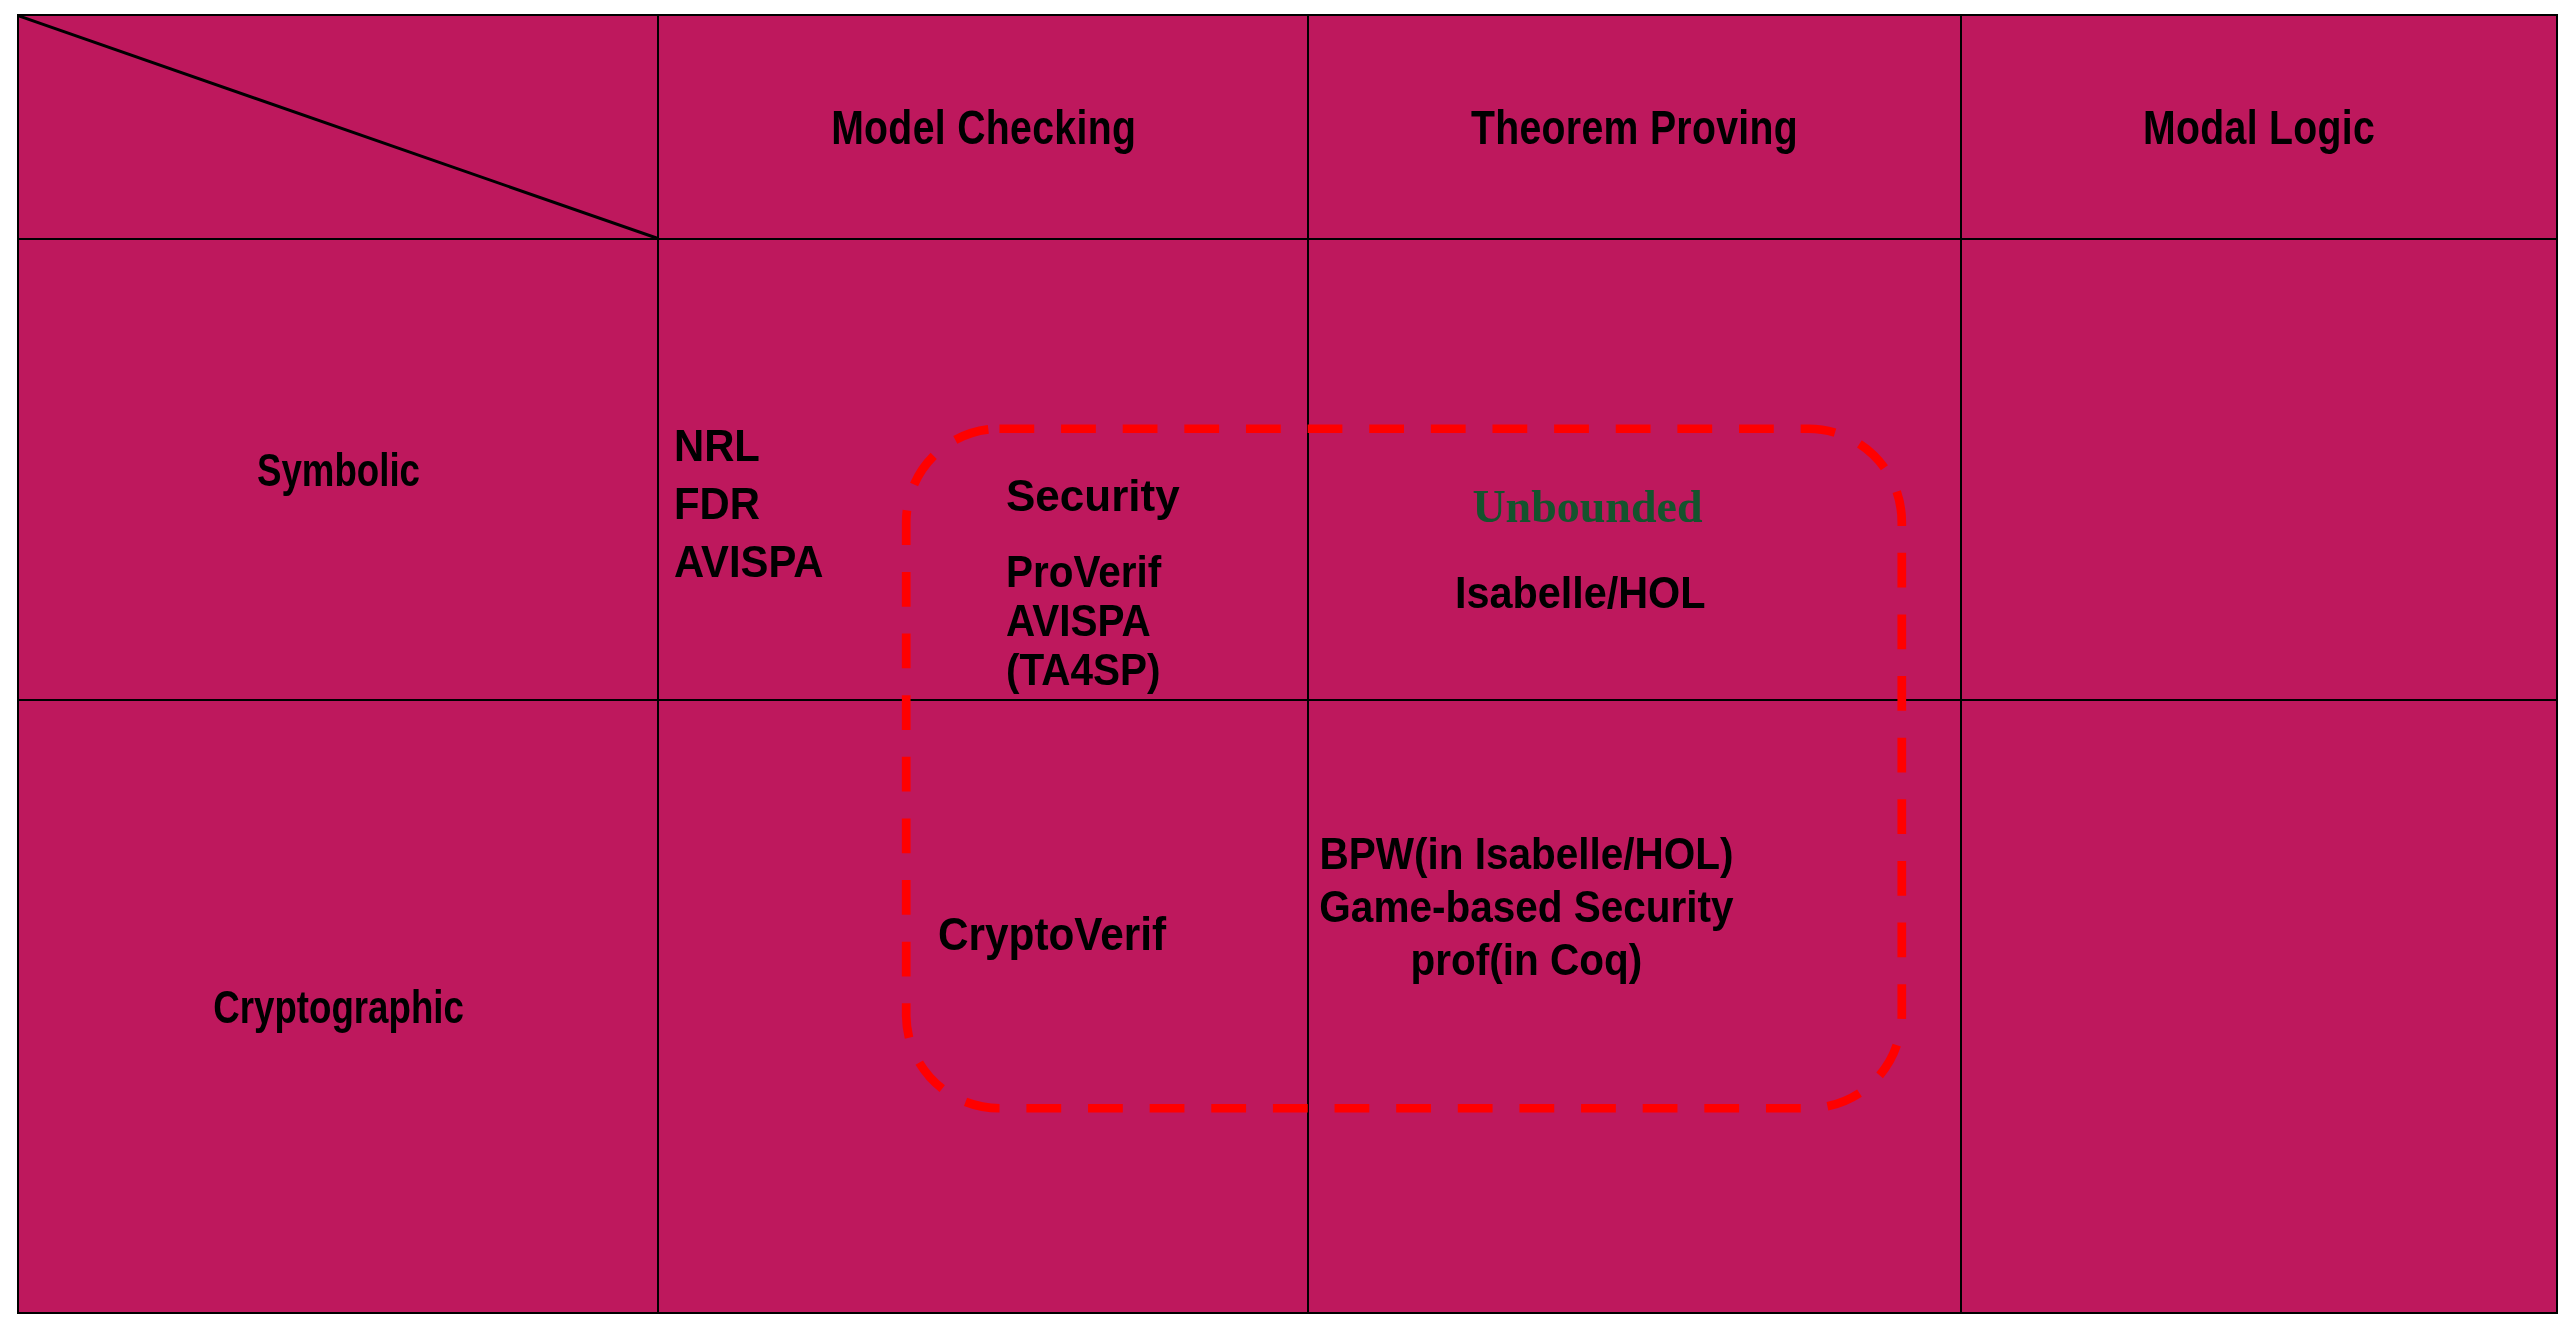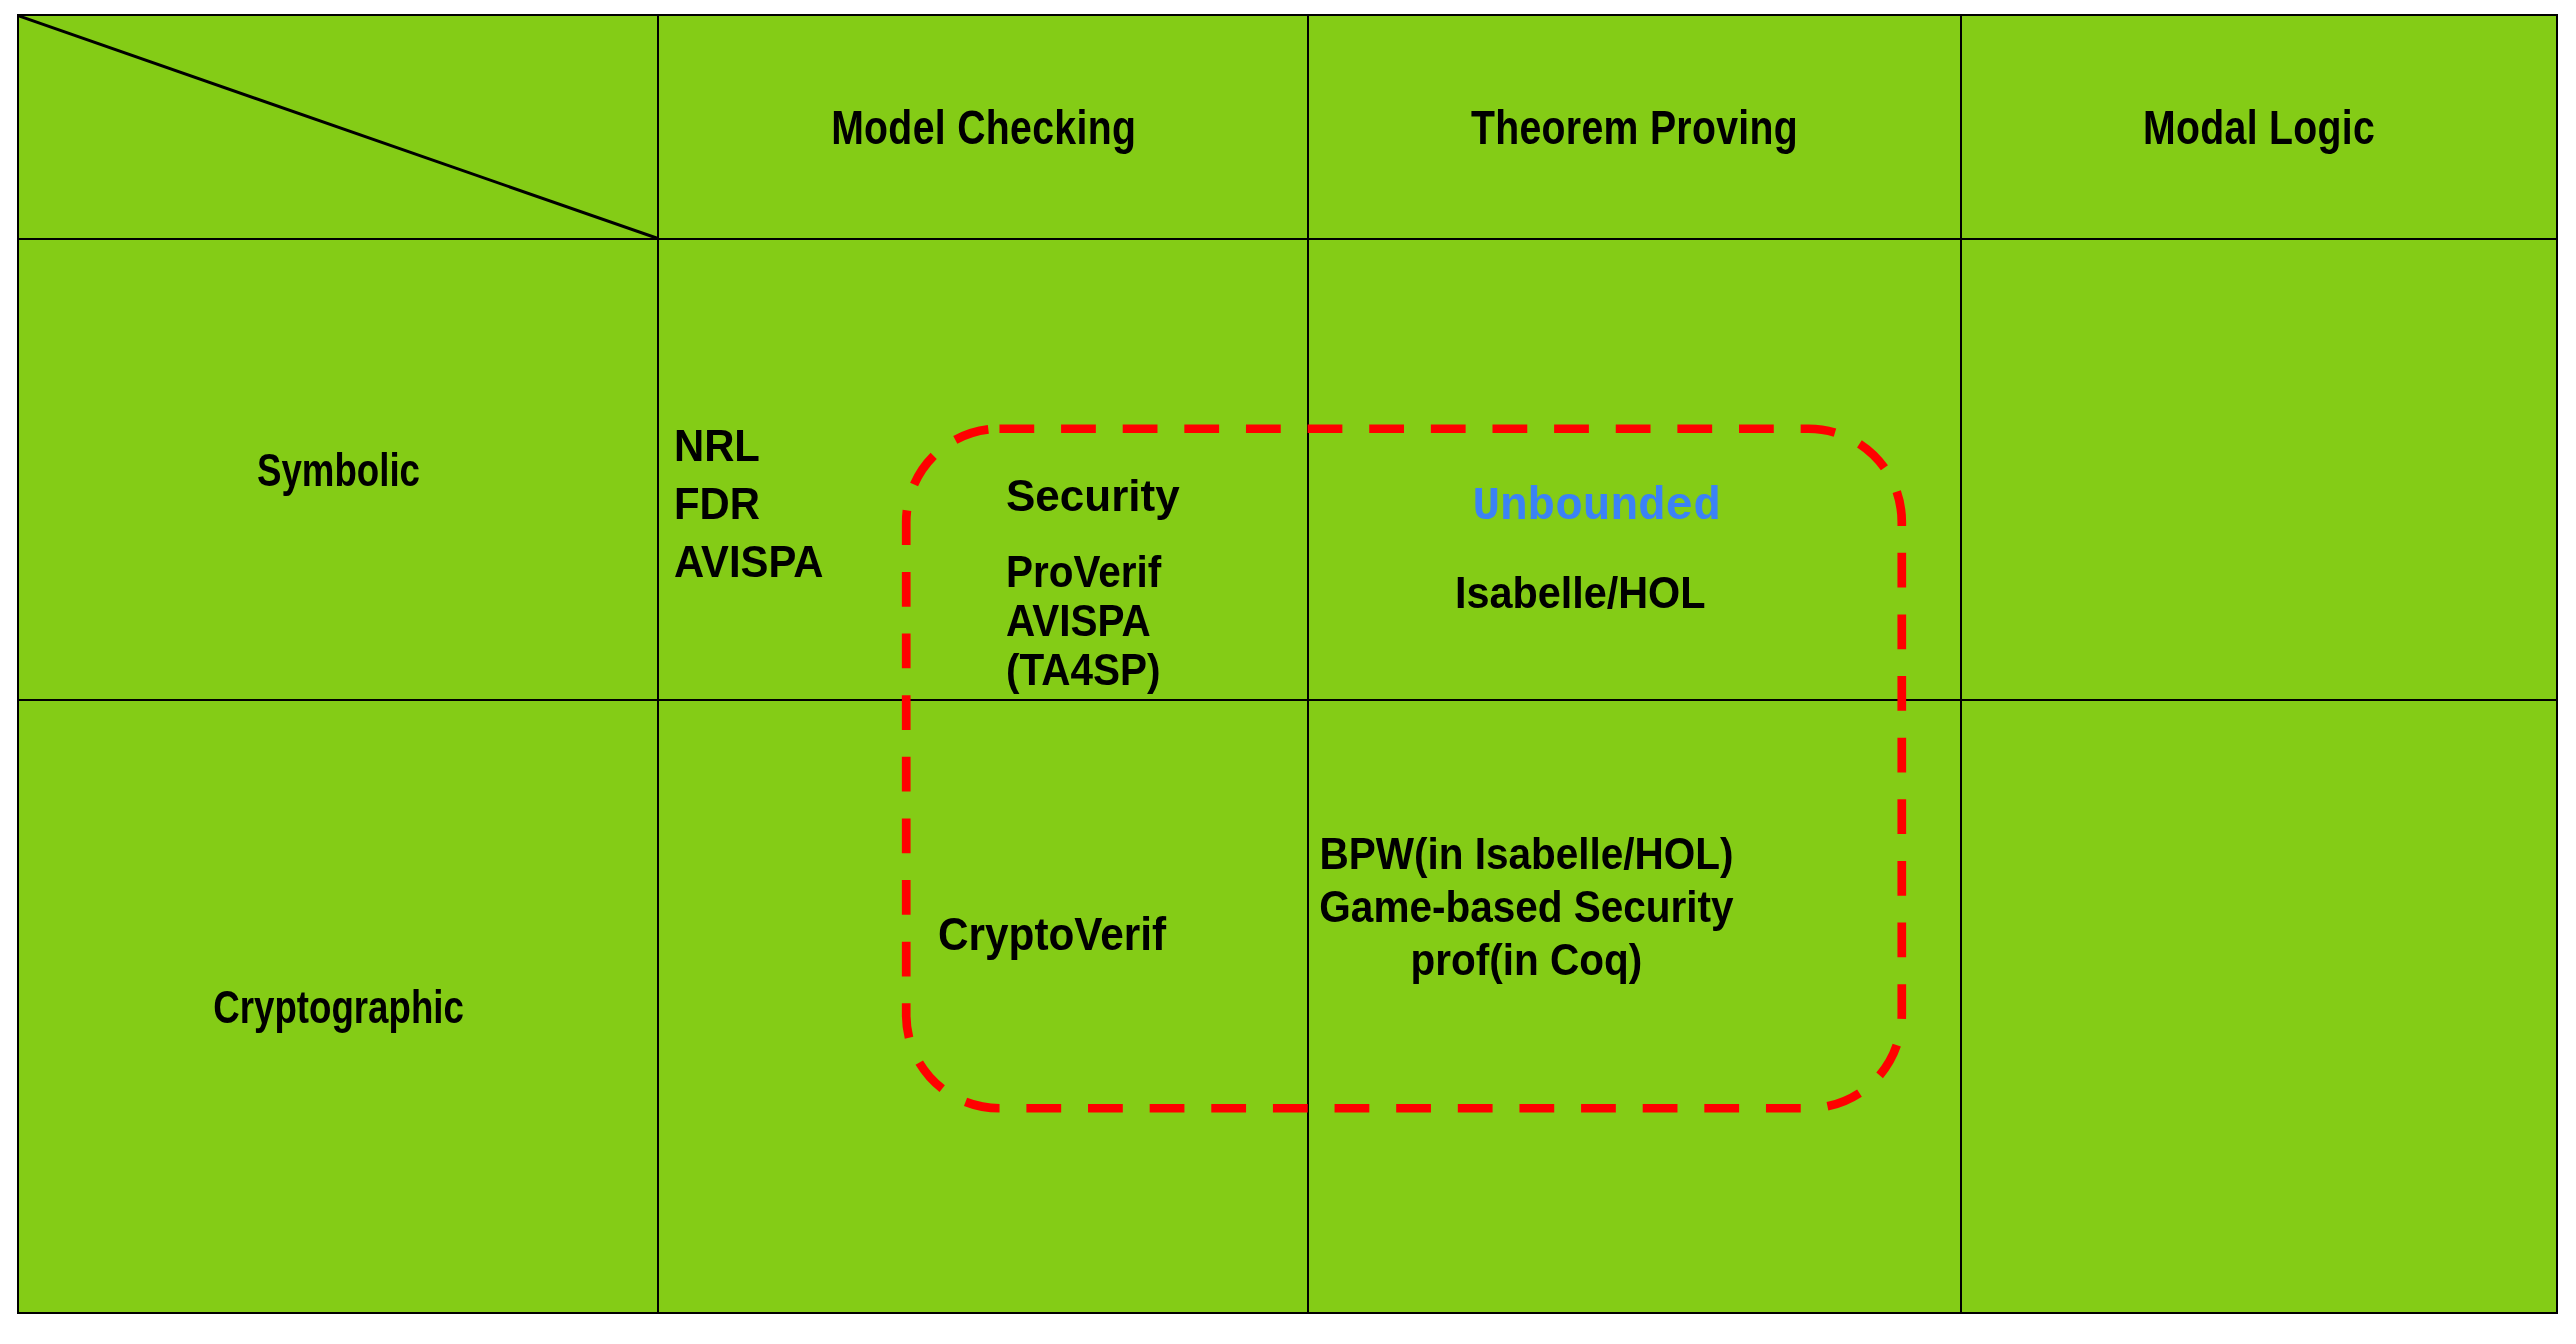--- a/index.html
+++ b/index.html
@@ -29,21 +29,21 @@
     top: 14.2px;
     width: 2540px;
     height: 1300px;
     border-collapse: collapse;
     table-layout: fixed;
   }
   table.matrix td {
     border: 2.4px solid #000000;
     padding: 12px;
     vertical-align: middle;
-    background: #84cc16;
+    background: #be185d;
   }
 
   col.c-row-label { width: 640px; }
   col.c-mc        { width: 650px; }
   col.c-tp        { width: 653px; }
   col.c-ml        { width: 596px; }
 
   
   tr.header-row td { height: 164px; }
   td.corner-cell {
@@ -150,25 +150,25 @@
 
   
   .tp-symbolic-stack {
     position: absolute;
     left: 1455px;
     top: 484px;
     width: 411px;
     text-align: left;
   }
   .tp-symbolic-stack .unbounded {
-    font-family: Liberation Mono, monospace;
+    font-family: Liberation Serif, serif;
     font-weight: 700;
     font-size: 46px;
     line-height: 1;
-    color: #3b82f6;
+    color: #14532d;
     white-space: nowrap;
     margin-bottom: 41px;
     margin-left: 17.4px;
   }
   .tp-symbolic-stack .isabelle {
     font-family: "Liberation Sans", sans-serif;
     font-weight: 700;
     font-size: 44px;
     line-height: 1;
     color: #000000;

